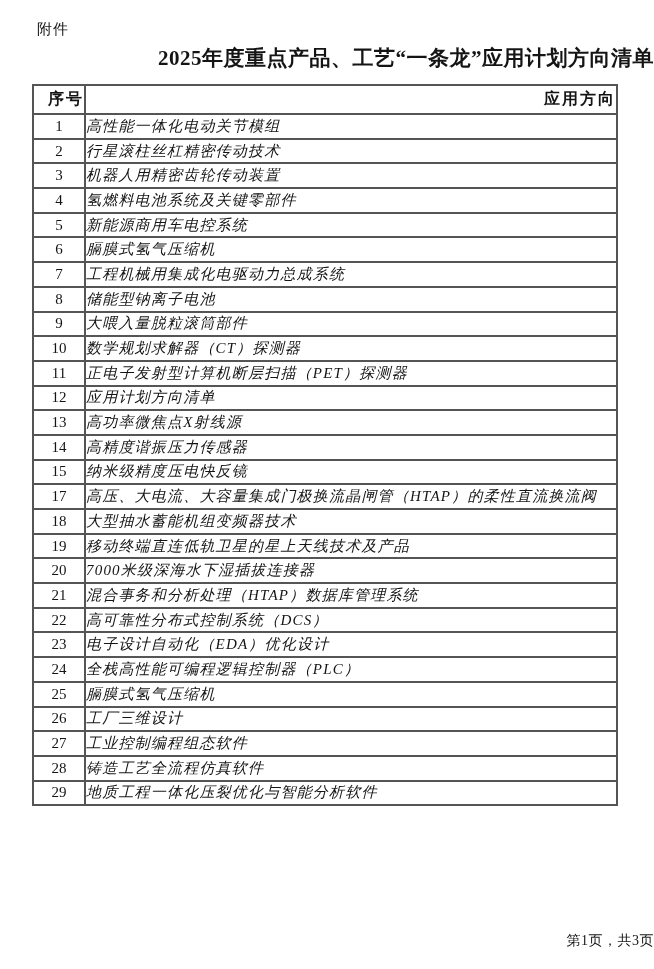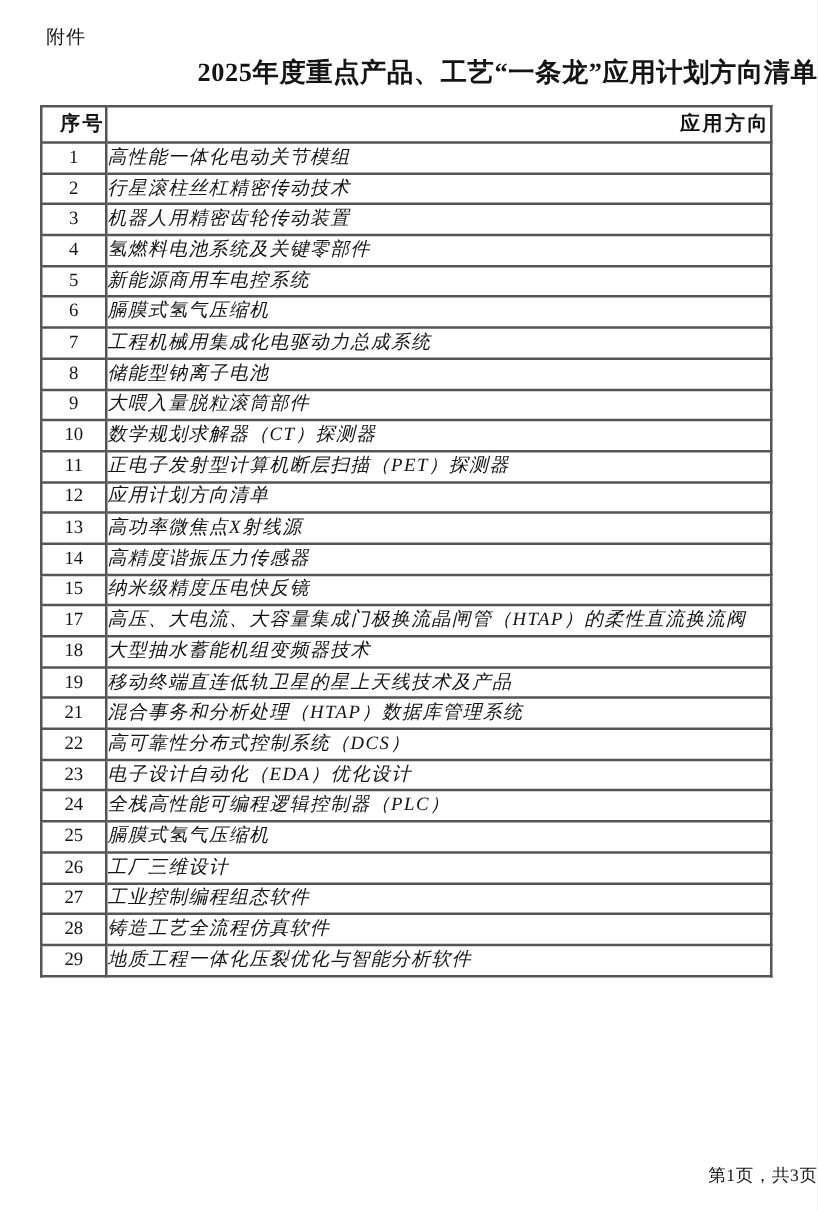--- a/index.html
+++ b/index.html
@@ -168,20 +168,24 @@
         </tr>
         <tr>
           <td class="no">18</td>
           <td class="dir">大型抽水蓄能机组变频器技术</td>
         </tr>
         <tr>
           <td class="no">19</td>
           <td class="dir">移动终端直连低轨卫星的星上天线技术及产品</td>
         </tr>
         <tr>
+          <td class="no">20</td>
+          <td class="dir">7000米级深海水下湿插拔连接器</td>
+        </tr>
+        <tr>
           <td class="no">21</td>
           <td class="dir">混合事务和分析处理（HTAP）数据库管理系统</td>
         </tr>
         <tr>
           <td class="no">22</td>
           <td class="dir">高可靠性分布式控制系统（DCS）</td>
         </tr>
         <tr>
           <td class="no">23</td>
           <td class="dir">电子设计自动化（EDA）优化设计</td>

